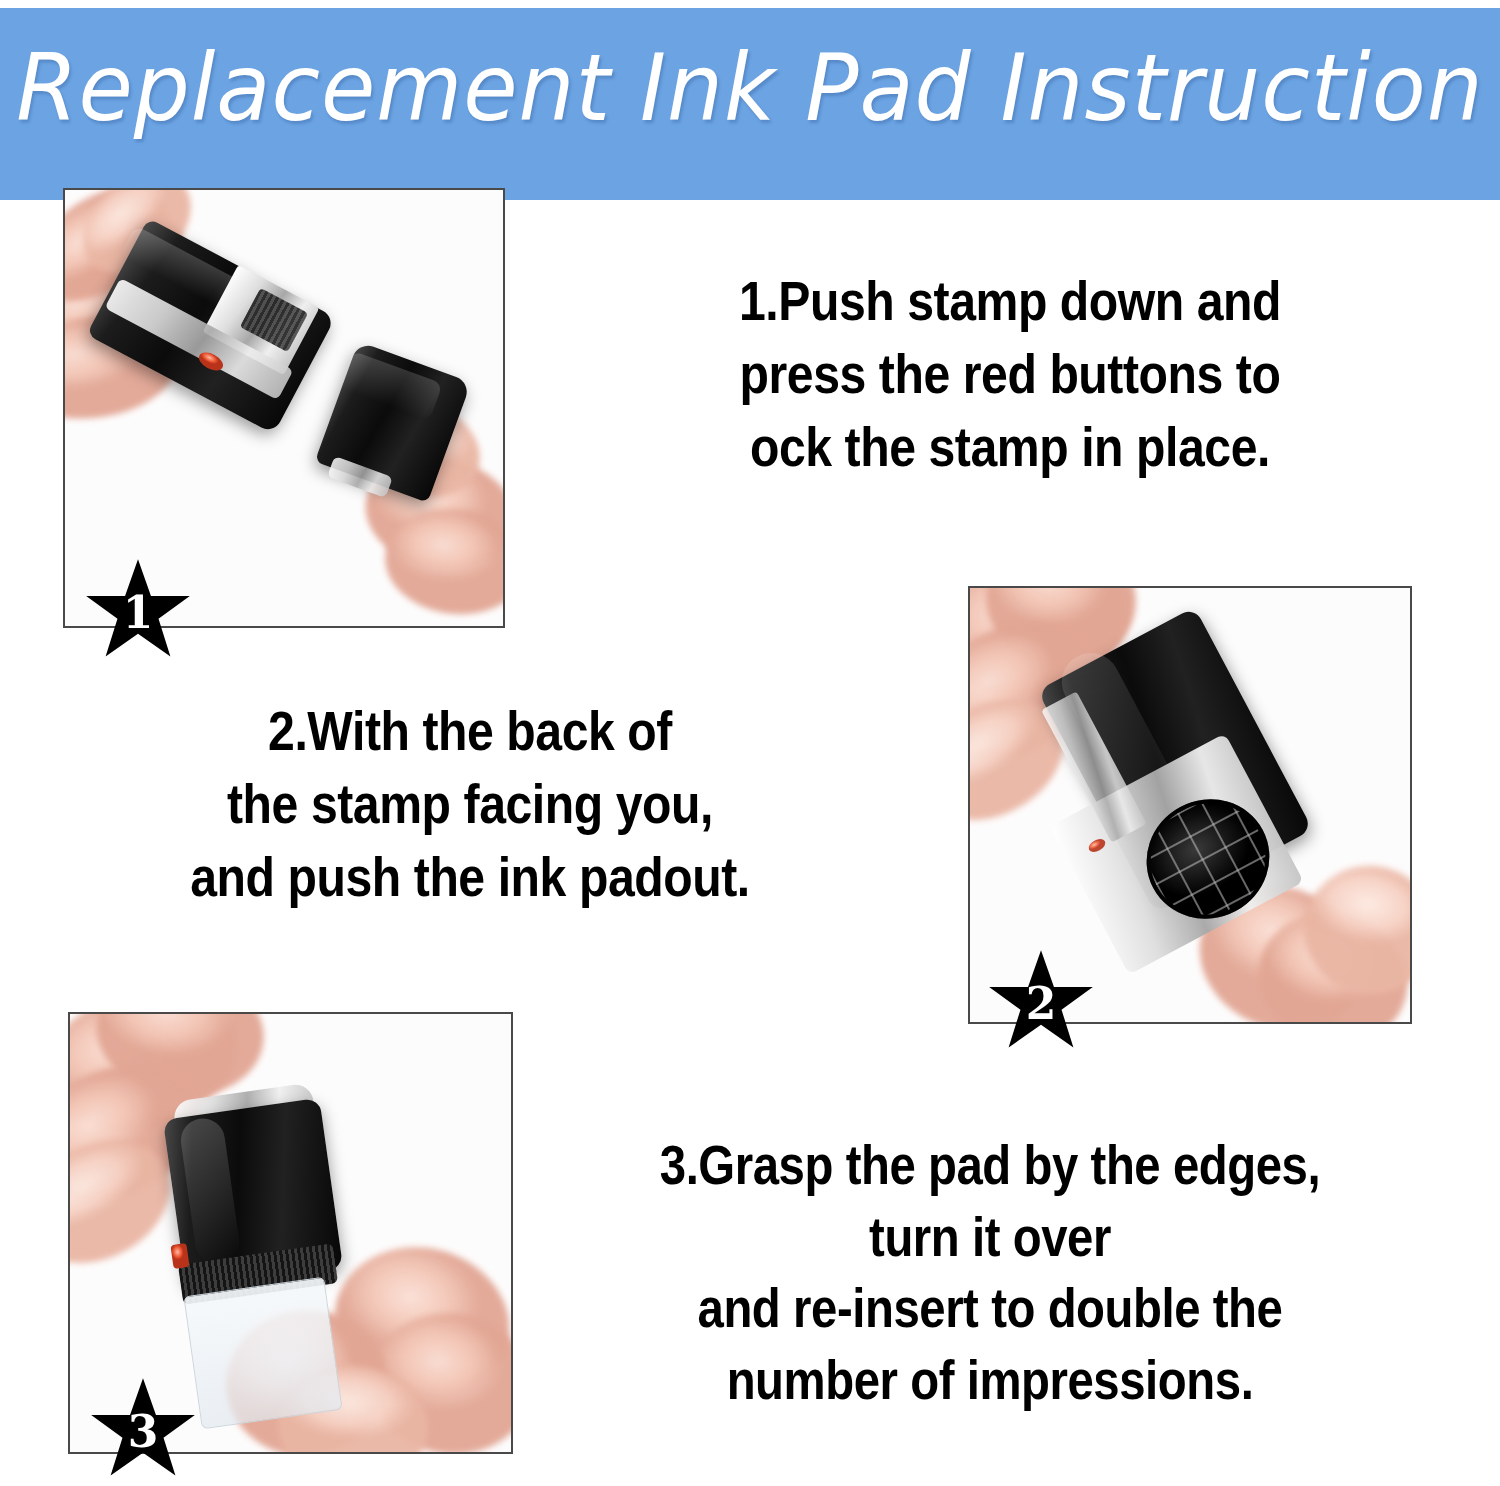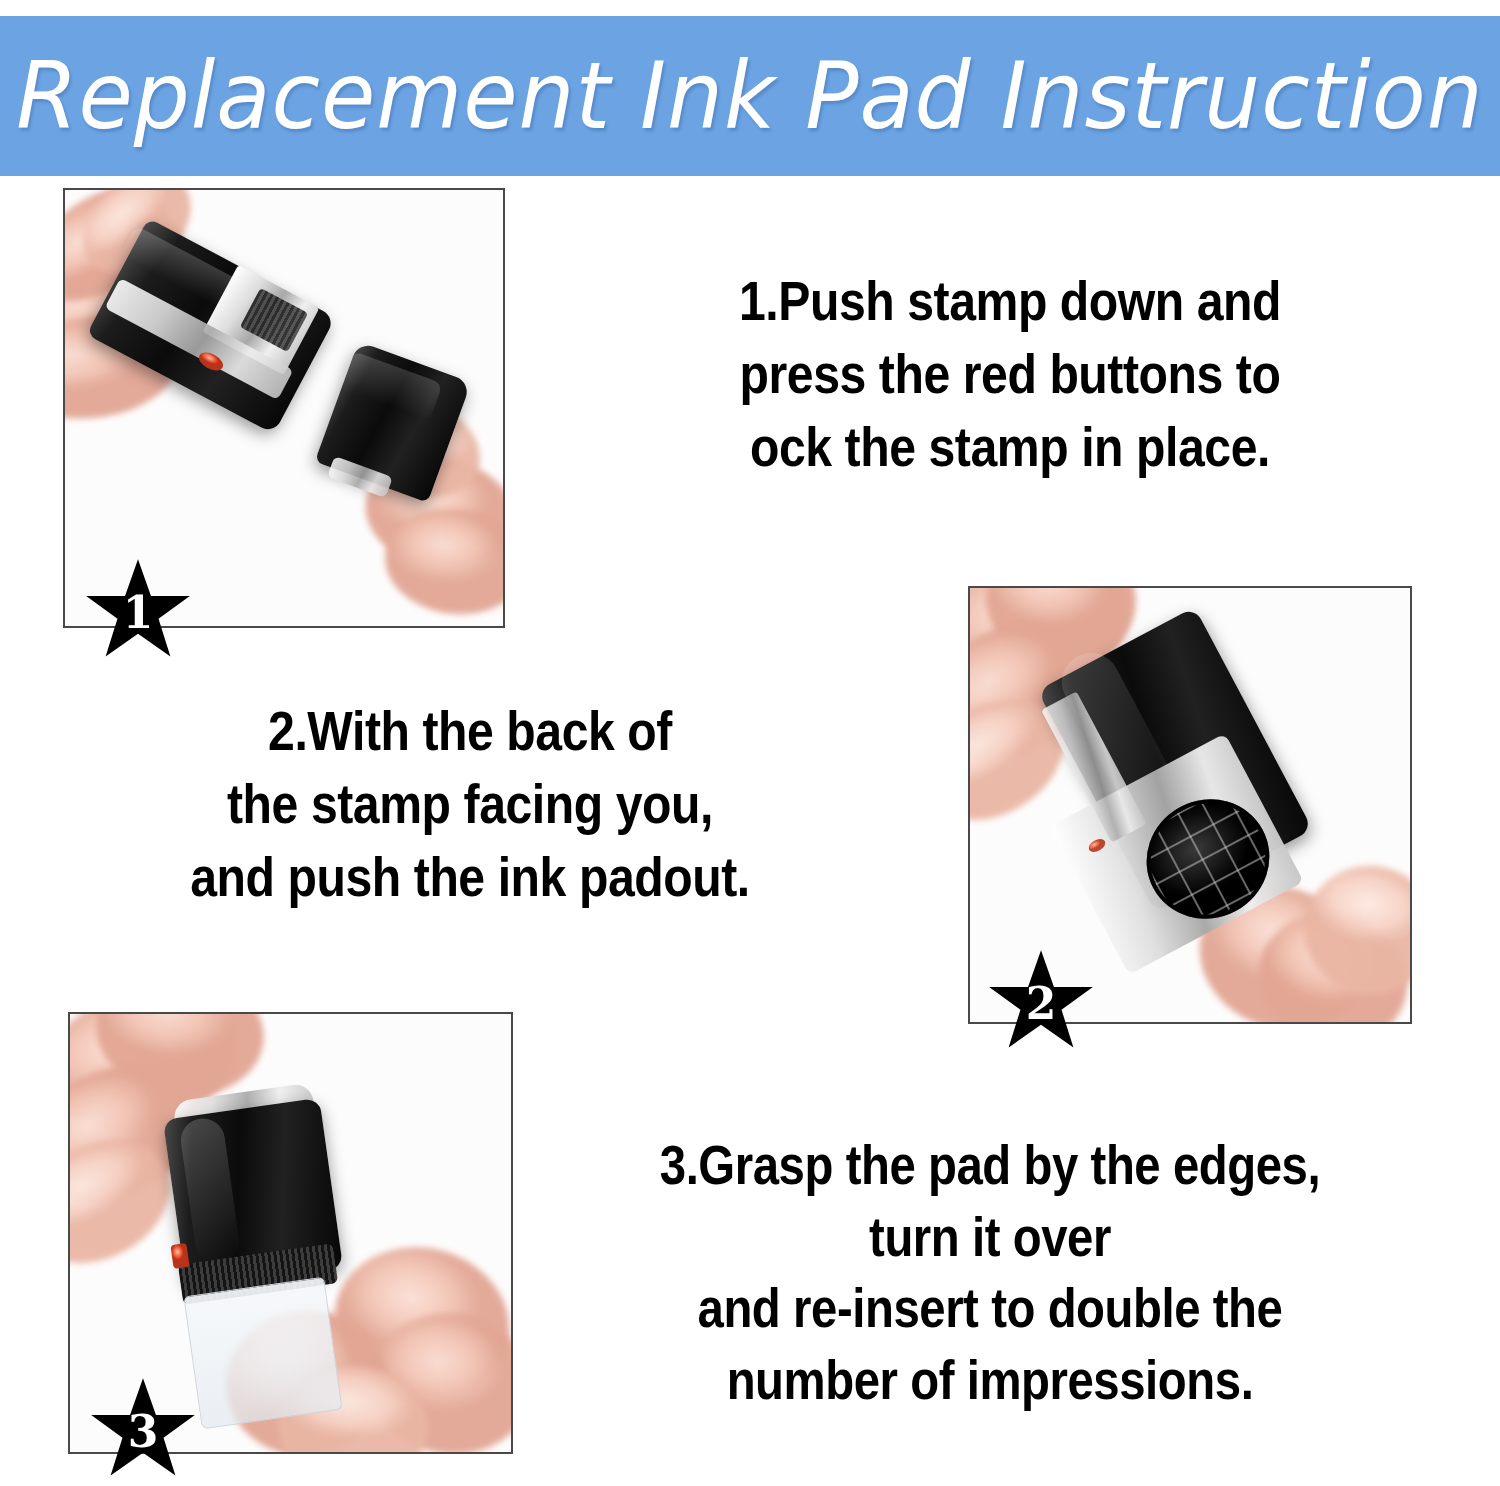--- a/index.html
+++ b/index.html
@@ -13,23 +13,23 @@
     position: relative;
     overflow: hidden;
     font-family: "Liberation Sans", sans-serif;
     -webkit-font-smoothing: antialiased;
   }
 
   
   #header-banner {
     position: absolute;
     left: 0;
-    top: 16px;
+    top: 8px;
     width: 1500px;
-    height: 160px;
+    height: 192px;
     background: #6ba3e3;
     overflow: hidden;
   }
   #header-title {
     position: absolute;
     left: 0;
     top: 0;
     width: 1500px;
     height: 160px;
     display: flex;

